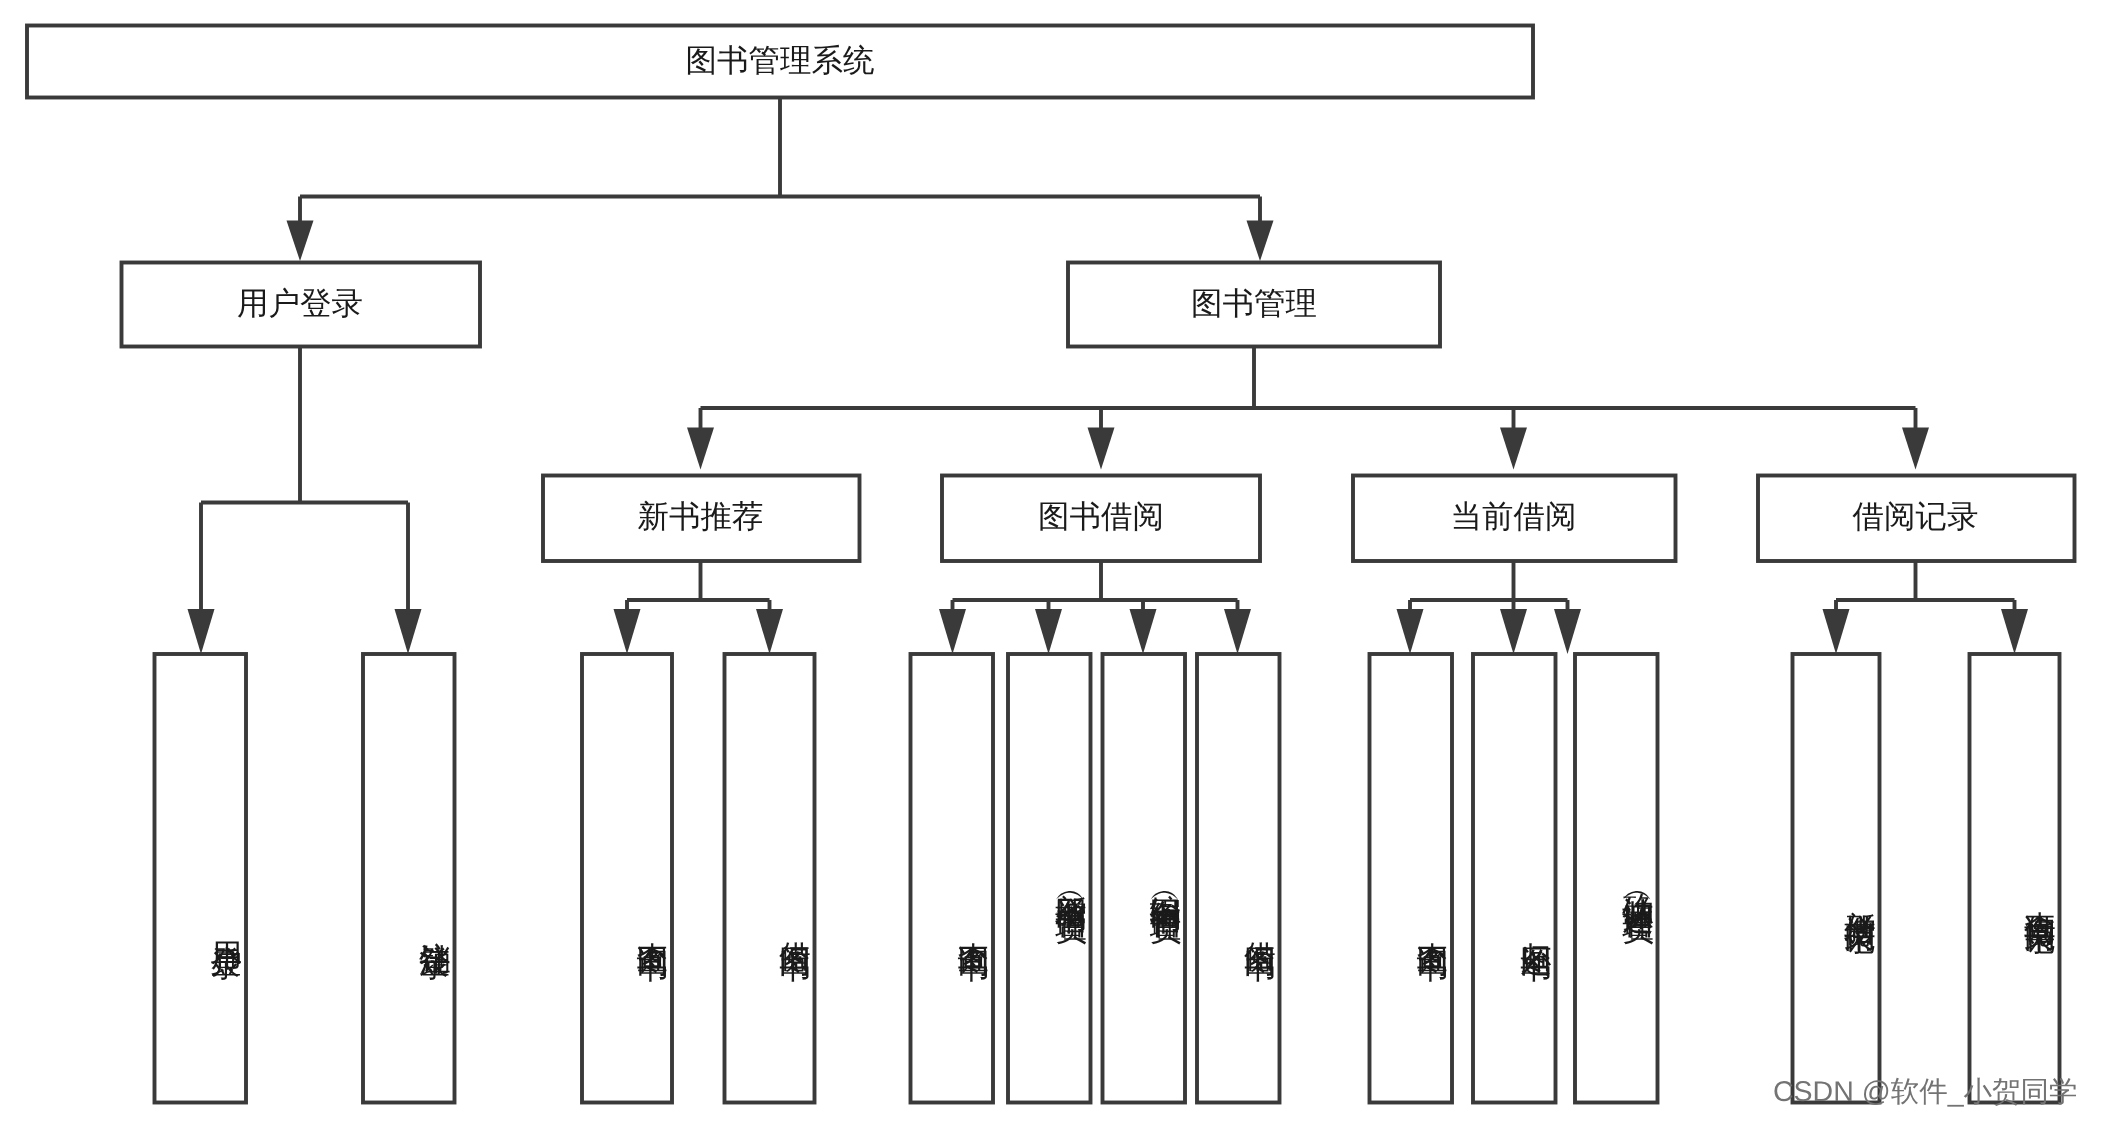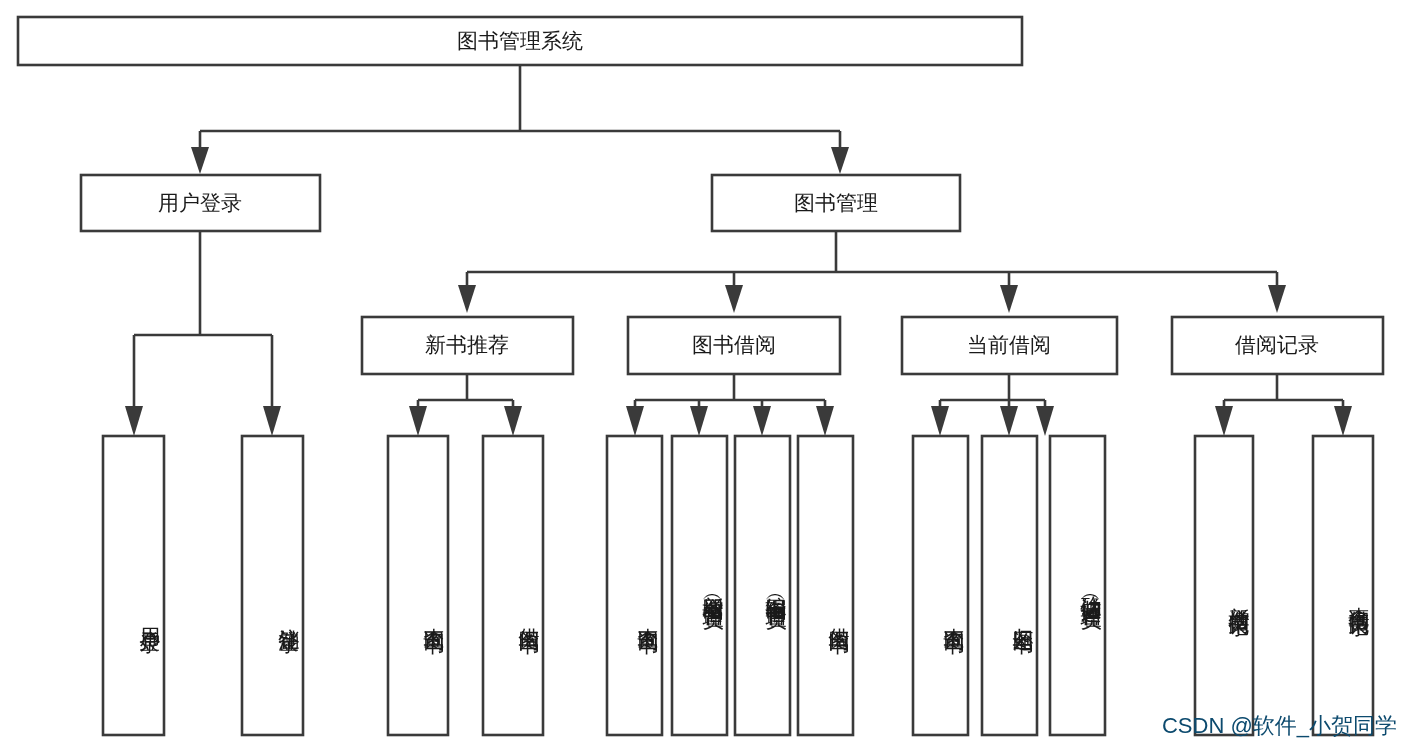--- a/index.html
+++ b/index.html
@@ -57,25 +57,25 @@
     color: #1a1a1a;
     letter-spacing: 2px;
     display: flex;
     align-items: flex-start;
     justify-content: center;
     white-space: nowrap;
     pointer-events: none;
   }
   .watermark {
     position: absolute;
-    right: 8px;
+    right: 20px;
     bottom: 6px;
     font-family: "Liberation Sans", "DejaVu Sans", sans-serif;
-    font-size: 22px;
-    color: #0c4a6e;
+    font-size: 19px;
+    color: #737373;
     white-space: nowrap;
   }
 </style>
 </head>
 <body>
 
 <div id="diagram-root">
 
   <svg id="flow-svg" viewBox="0 0 1405 747">
 

